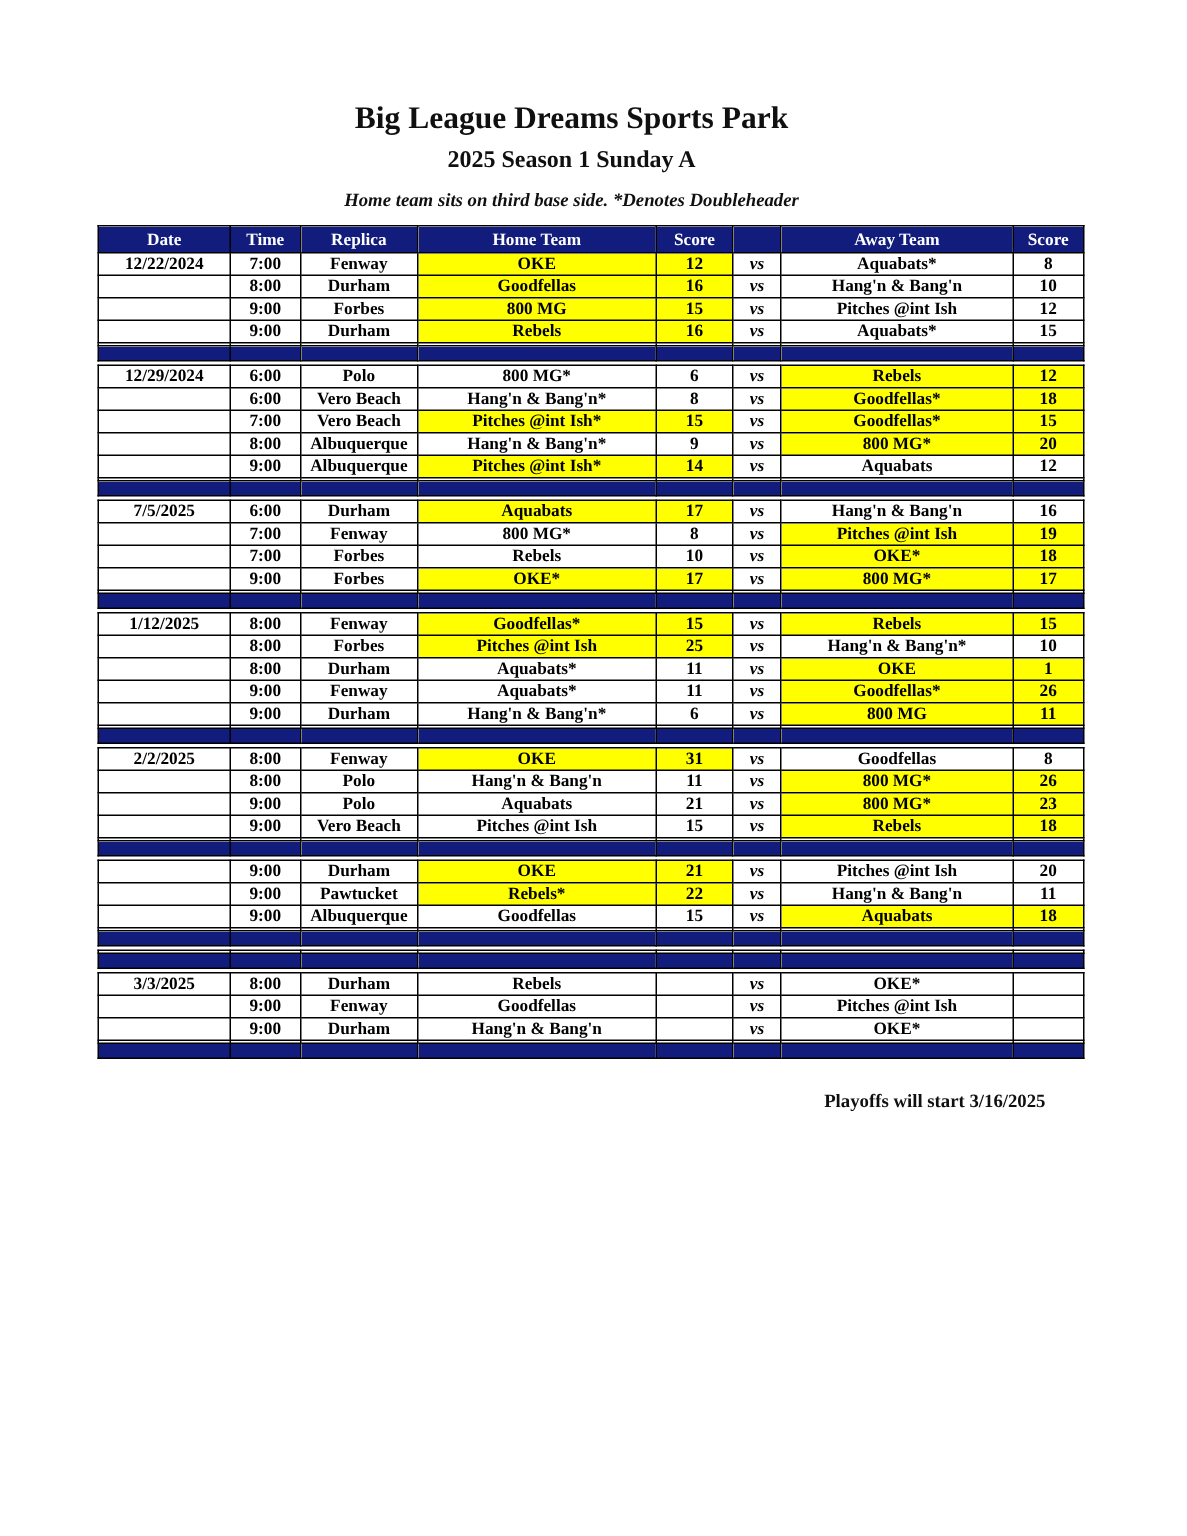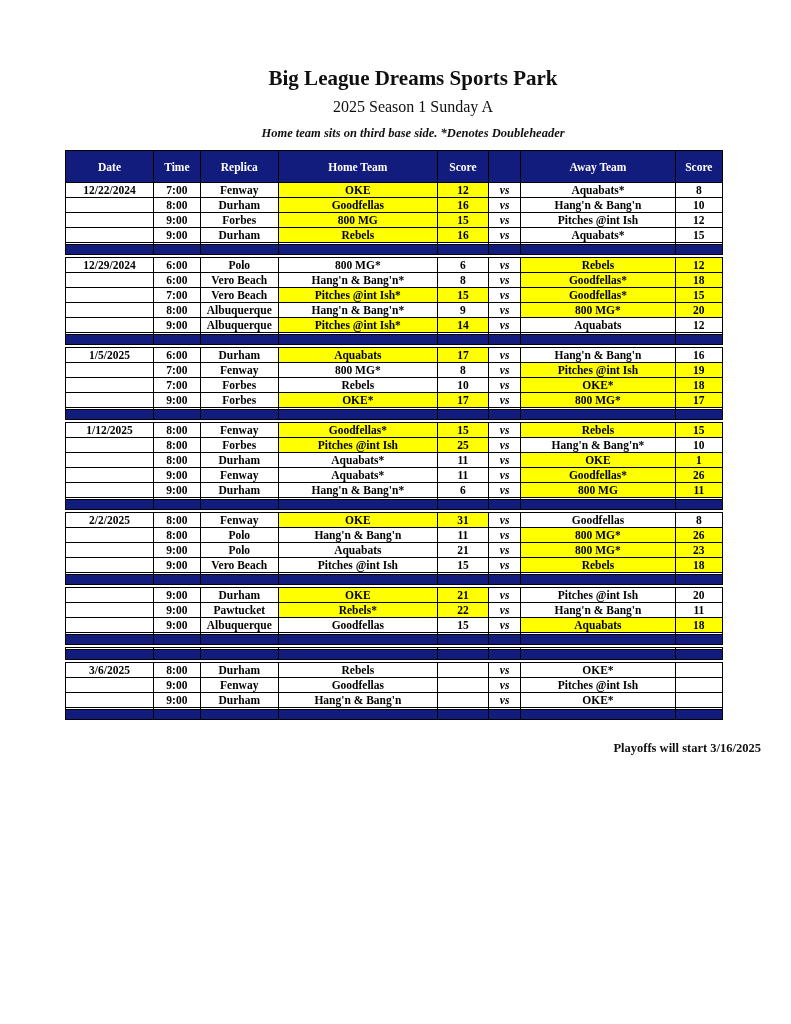--- a/index.html
+++ b/index.html
@@ -6,41 +6,41 @@
     --navy:#121c7d;
     --hl:#ffff00;
   }
   *{box-sizing:border-box;}
   html,body{margin:0;padding:0;}
   body{
     width:791px;height:1024px;background:#ffffff;
     font-family:"Liberation Serif", serif;color:#000;
   }
   .page{
-    width:791px;height:1024px;padding:66px 30px 0 65px;
+    width:791px;height:1024px;padding:66px 94px 0 65px;
   }
   .title{
     font-size:21px;font-weight:bold;text-align:center;margin:0 0 7px 0;color:#101010;
   }
   .subtitle{
-    font-size:16px;font-weight:normal;text-align:center;margin:0 0 10px 0;color:#101010;
+    font-size:16px;font-weight:bold;text-align:center;margin:0 0 10px 0;color:#101010;
   }
   .note{
     font-size:12.5px;font-weight:bold;font-style:italic;text-align:center;margin:0 0 9px 0;color:#101010;
   }
   table.sched{
     width:658px;border-collapse:collapse;table-layout:fixed;
   }
   table.sched th, table.sched td{
     border:1px solid #000;padding:0 1px;text-align:center;
     font-weight:bold;font-size:11.5px;height:15px;line-height:14px;
     overflow:hidden;white-space:nowrap;
   }
   table.sched thead th{
-    background:var(--navy);color:#fff;height:32px;font-size:11.5px;
+    background:var(--navy);color:#fff;height:18px;font-size:11.5px;
   }
   td.hl{background:var(--hl);}
   td.c-vs{font-style:italic;font-size:10.5px;}
   tr.spacer-row td{height:2px;line-height:2px;font-size:1px;padding:0;}
   tr.sep-row td{background:var(--navy);height:10px;line-height:10px;font-size:1px;padding:0;}
   tr.gap-row td{border:none;height:3px;line-height:3px;font-size:1px;padding:0;background:#fff;}
   .footer{
     font-size:12.5px;font-weight:bold;text-align:right;margin-top:18px;color:#101010;
   }
 </style>
@@ -220,21 +220,21 @@
           <td></td>
           <td></td>
           <td></td>
           <td></td>
           <td></td>
           <td></td>
           <td></td>
           <td></td>
         </tr>
         <tr class="game-row">
-          <td class="c-date">1/5/2025</td>
+          <td class="c-date">7/5/2025</td>
           <td class="c-time">6:00</td>
           <td class="c-replica">Durham</td>
           <td class="c-home hl">Aquabats</td>
           <td class="c-score hl">17</td>
           <td class="c-vs">vs</td>
           <td class="c-away">Hang'n &amp; Bang'n</td>
           <td class="c-score2">16</td>
         </tr>
         <tr class="game-row">
           <td class="c-date"></td>
@@ -530,21 +530,21 @@
           <td></td>
           <td></td>
           <td></td>
           <td></td>
           <td></td>
           <td></td>
           <td></td>
           <td></td>
         </tr>
         <tr class="game-row">
-          <td class="c-date">3/6/2025</td>
+          <td class="c-date">3/3/2025</td>
           <td class="c-time">8:00</td>
           <td class="c-replica">Durham</td>
           <td class="c-home">Rebels</td>
           <td class="c-score"></td>
           <td class="c-vs">vs</td>
           <td class="c-away">OKE*</td>
           <td class="c-score2"></td>
         </tr>
         <tr class="game-row">
           <td class="c-date"></td>

